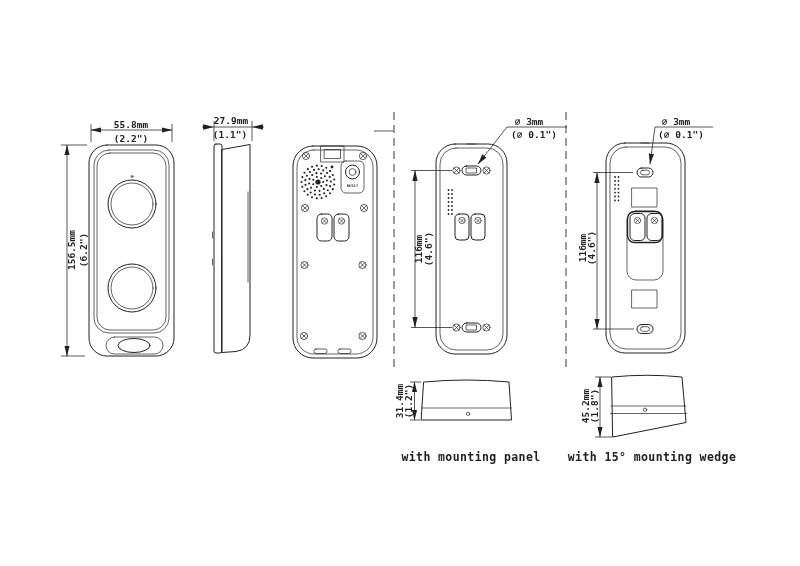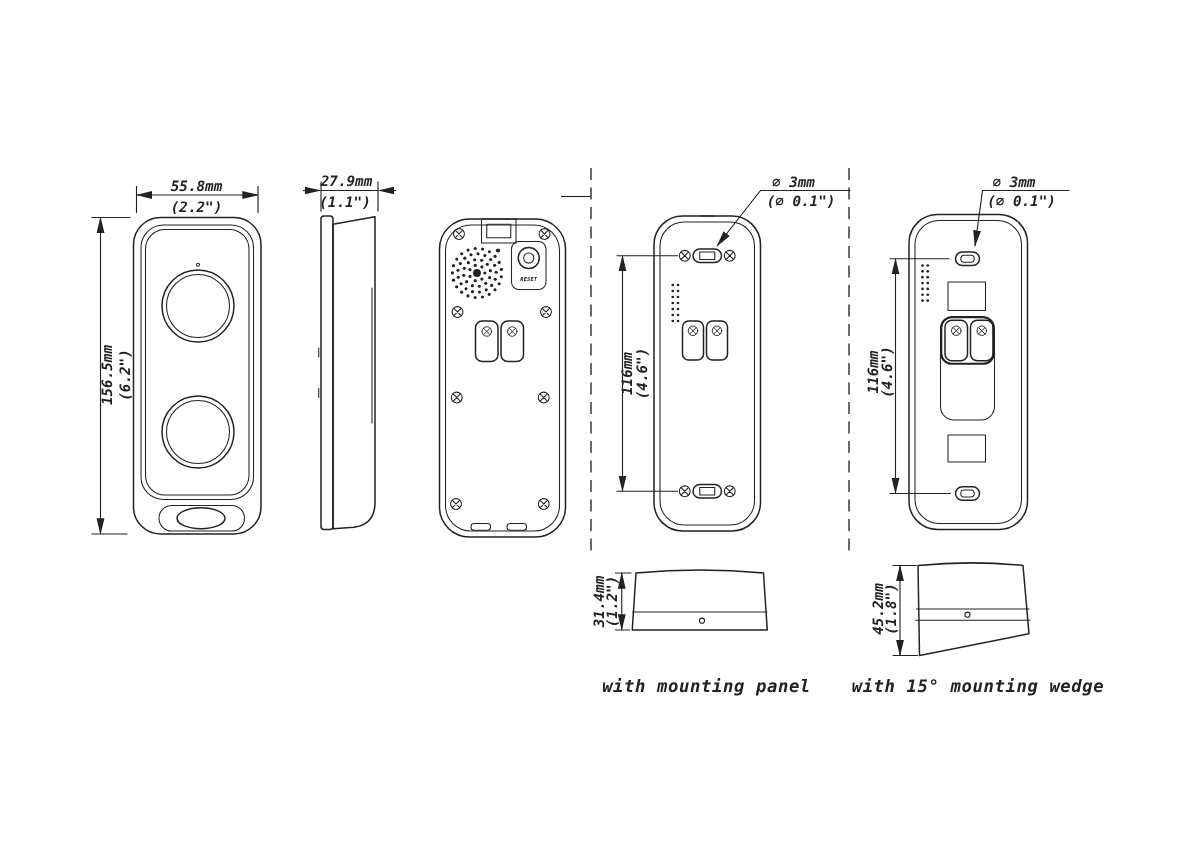--- a/index.html
+++ b/index.html
@@ -1,17 +1,17 @@
 <!DOCTYPE html>
 <html style="--ink: #222222;"><head>
 <meta charset="utf-8">
 <style>
   html,body{margin:0;padding:0;background:#ffffff;}
   .page{width:800px;height:566px;background:#fff;position:relative;overflow:hidden;
-        font-family:"DejaVu Sans Mono", monospace;font-style:italic;}
+        font-family:"DejaVu Sans Mono", monospace;}
   svg{display:block;}
   .ln{fill:none;stroke:var(--ink,#222);stroke-width:1;stroke-linecap:round;stroke-linejoin:round;}
   .thin{stroke-width:0.7;}
   .med{stroke-width:1.4;}
   .dimln{fill:none;stroke:var(--ink,#222);stroke-width:0.75;}
   .dash{fill:none;stroke:var(--ink,#222);stroke-width:0.9;stroke-dasharray:8 5;}
   text{fill:var(--ink,#222);stroke:none;font-family:"DejaVu Sans Mono", monospace;}
   .dt{font-size:9.5px;font-weight:600;text-anchor:middle;}
   .cap{font-size:11.5px;font-weight:700;text-anchor:middle;letter-spacing:0.4px;}
   .rst{font-size:3.6px;font-weight:700;text-anchor:middle;letter-spacing:0.1px;}

